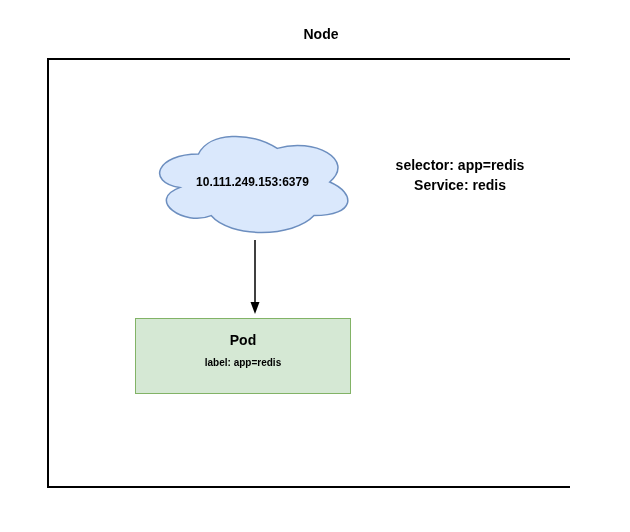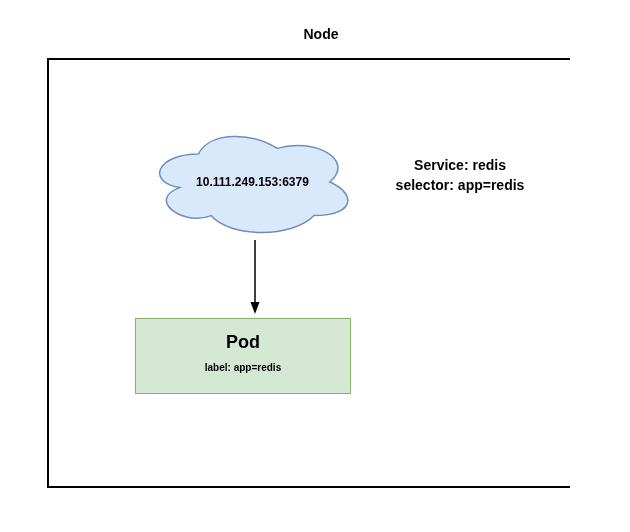--- a/index.html
+++ b/index.html
@@ -71,21 +71,21 @@
     left: 135px;
     top: 318px;
     width: 216px;
     height: 76px;
     box-sizing: border-box;
     border: 1px solid;
     text-align: center;
   }
   .pod-title {
     margin-top: 13px;
-    font-size: 18px;
+    font-size: 14px;
     font-weight: bold;
     color: #000000;
   }
   .pod-label {
     margin-top: 9px;
     font-size: 10px;
     font-weight: bold;
     color: #000000;
   }
 </style>
@@ -105,22 +105,22 @@
              C 84 112 147 112 168 89.6
              C 210 89.6 210 67.2 183.75 56
              C 210 33.6 168 11.2 131.25 22.4
              C 105 5.6 63 5.6 52.5 28
              Z" stroke-width="1.5" fill="#dae8fc" stroke="#6c8ebf"></path>
   </svg>
 
   <div class="cloud-text">10.111.249.153:6379</div>
 
   <div class="service-text">
+    <div>selector: app=redis</div>
     <div>Service: redis</div>
-    <div>selector: app=redis</div>
   </div>
 
   <svg class="arrow-svg" width="20" height="80" viewBox="0 0 20 80">
     <line x1="10" y1="2" x2="10" y2="66" stroke-width="1.5" stroke="#000000"></line>
     <polygon points="10,76 5.5,64 14.5,64" fill="#000000"></polygon>
   </svg>
 
   <div class="pod-box" style="background: rgb(213, 232, 212); border-color: rgb(130, 179, 102);">
     <div class="pod-title">Pod</div>
     <div class="pod-label">label: app=redis</div>

